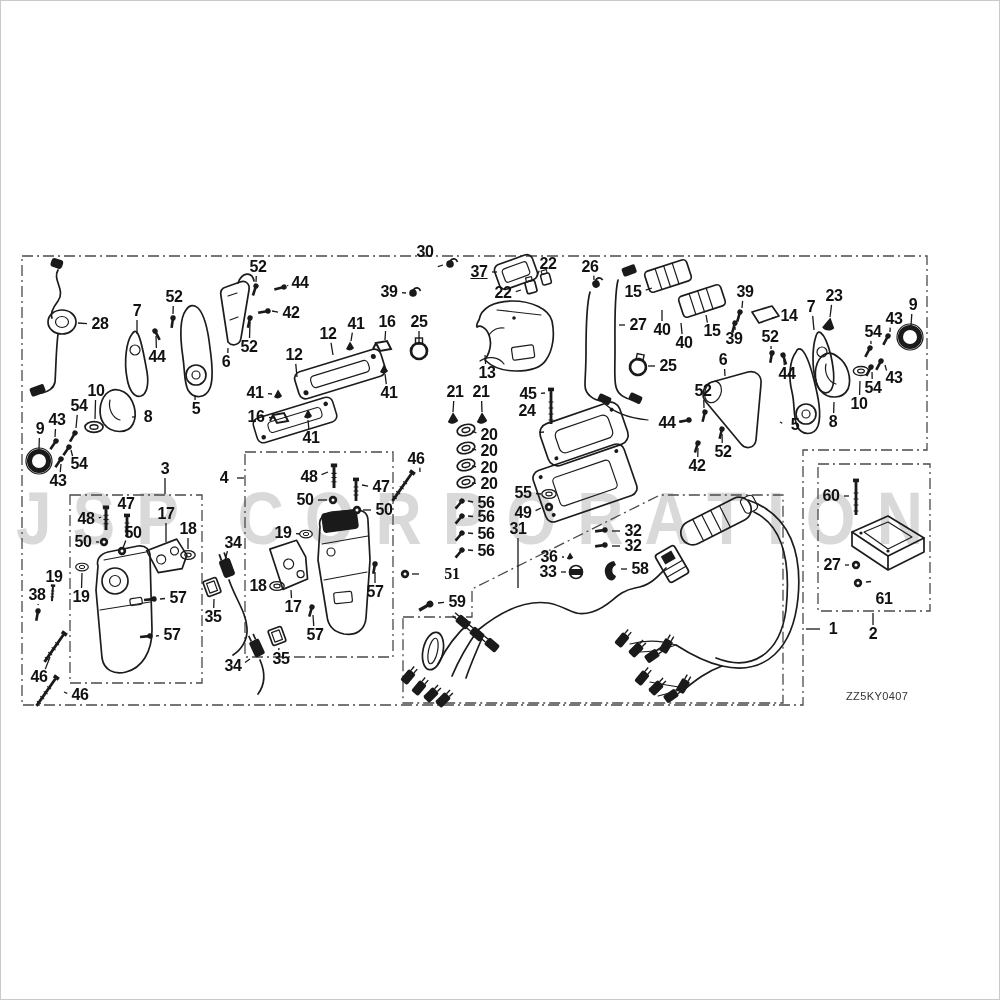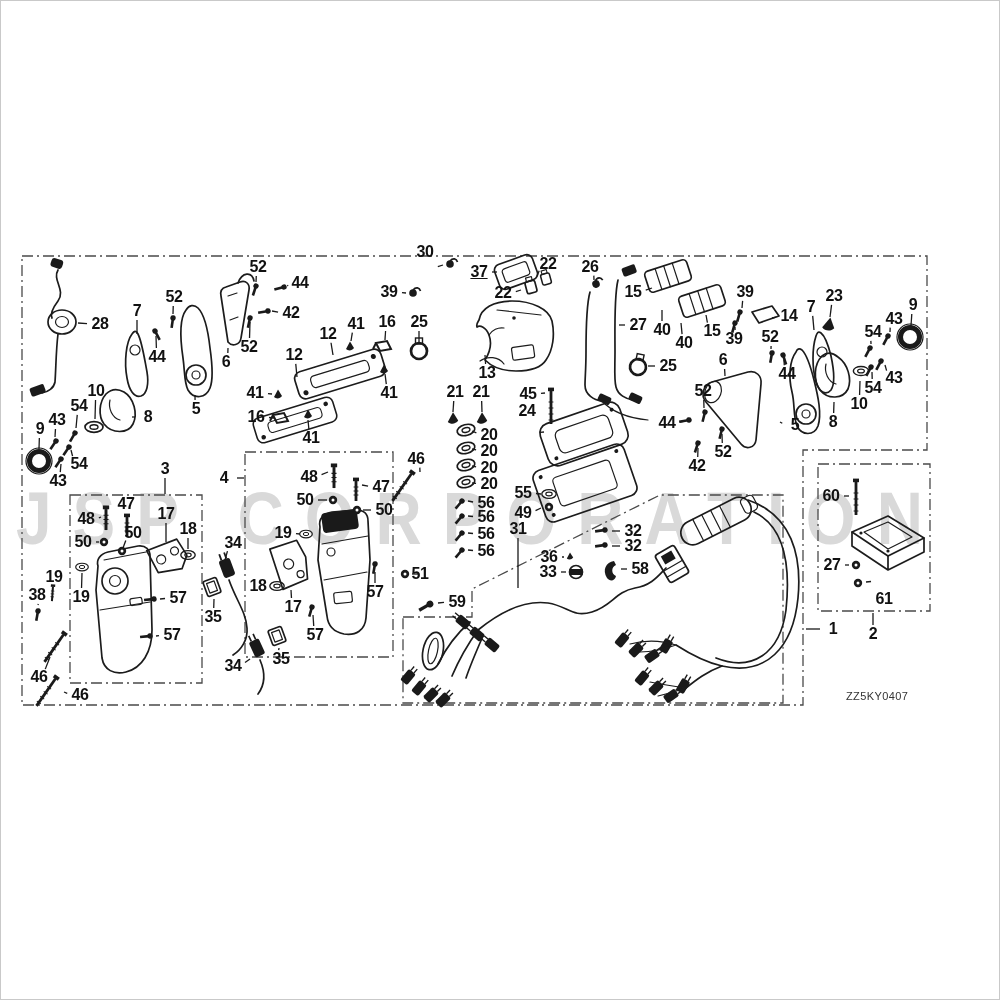--- a/index.html
+++ b/index.html
@@ -521,21 +521,21 @@
       <div class="lbl" style="left: 384px; top: 510px;">50</div>
       <div class="lbl" style="left: 283px; top: 533px;">19</div>
       <div class="lbl" style="left: 258px; top: 586px;">18</div>
       <div class="lbl" style="left: 293px; top: 607px;">17</div>
       <div class="lbl" style="left: 375px; top: 592px;">57</div>
       <div class="lbl" style="left: 315px; top: 635px;">57</div>
       <div class="lbl" style="left: 233px; top: 543px;">34</div>
       <div class="lbl" style="left: 213px; top: 617px;">35</div>
       <div class="lbl" style="left: 233px; top: 666px;">34</div>
       <div class="lbl" style="left: 281px; top: 659px;">35</div>
-      <div class="lbl" style="left: 420px; top: 574px;">51</div>
+      <div class="lbl" style="left: 452px; top: 574px; font-family: Liberation Serif, serif;">51</div>
       <div class="lbl" style="left: 457px; top: 602px;">59</div>
       <div class="lbl" style="left: 416px; top: 459px;">46</div>
       <div class="lbl" style="left: 328px; top: 334px;">12</div>
       <div class="lbl" style="left: 294px; top: 355px;">12</div>
       <div class="lbl" style="left: 356px; top: 324px;">41</div>
       <div class="lbl" style="left: 255px; top: 393px;">41</div>
       <div class="lbl" style="left: 389px; top: 393px;">41</div>
       <div class="lbl" style="left: 387px; top: 322px;">16</div>
       <div class="lbl" style="left: 256px; top: 417px;">16</div>
       <div class="lbl" style="left: 419px; top: 322px;">25</div>

